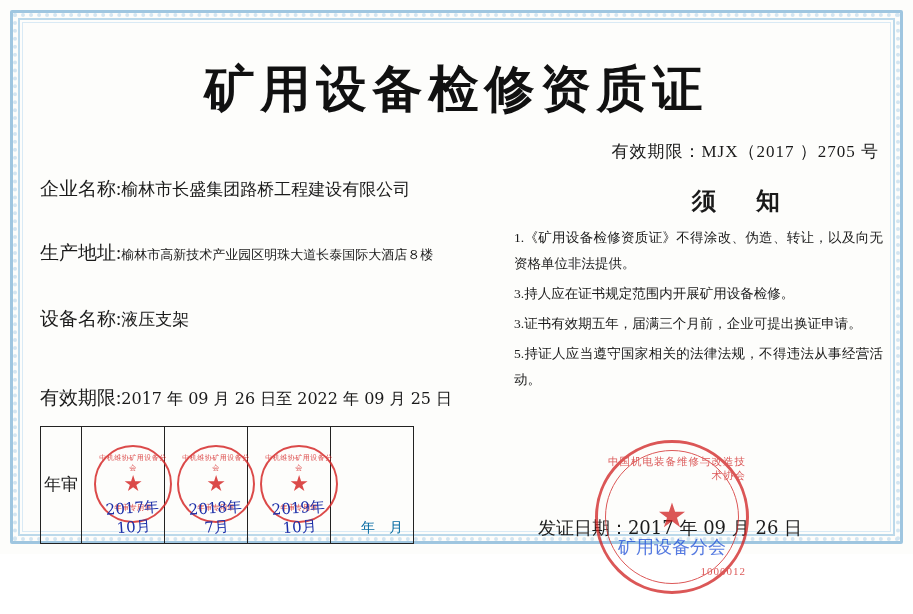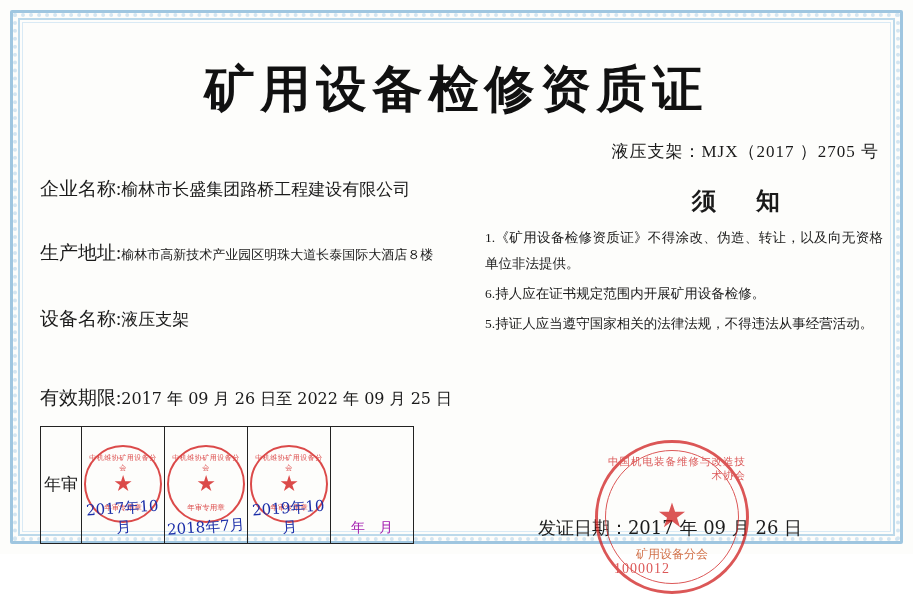--- a/index.html
+++ b/index.html
@@ -83,37 +83,38 @@
     font-size:24px;font-weight:bold;letter-spacing:8px;
   }
   .notice-list{
     position:absolute;left:455px;top:195px;width:398px;
     font-size:13.5px;
     line-height:26px;
   }
   .notice-list .item{
     margin-bottom:4px;
     text-align:justify;
+    margin-left:29px;
   }
 
   
   .tbl{
     position:absolute;left:10px;top:396px;
     width:372px;height:116px;
     border:1.5px solid #222;
     display:flex;
   }
   .tbl .head{
     width:40px;border-right:1.5px solid #222;
     display:flex;flex-direction:column;align-items:center;justify-content:center;
     font-size:17px;line-height:26px;
   }
   .tbl .cells{flex:1;display:flex;}
   .tbl .cell{
-    flex:1;border-right:1px solid #222;position:relative;
+    flex:1;border-right:1px solid #222;position:relative;margin-left:20px;
   }
   .tbl .cell:last-child{border-right:none;}
   .tbl .cell .stamp{
     position:absolute;left:50%;top:18px;transform:translateX(-50%);
     width:74px;height:74px;border-radius:50%;
     border:2px solid #d62b2b;
     color:#d62b2b;
     display:flex;align-items:center;justify-content:center;
     opacity:.85;
   }
@@ -129,21 +130,21 @@
     font-size:7.5px;
   }
   .tbl .cell .date{
     position:absolute;bottom:6px;left:0;right:0;text-align:center;
     font-size:15px;color:#1b2ea8;
     font-family:"DejaVu Serif", serif;
     transform:rotate(-4deg);
   }
   .tbl .cell .empty-date{
     position:absolute;bottom:6px;left:0;right:0;text-align:center;
-    font-size:14px;color:#a21caf;
+    font-size:14px;color:#0369a1;
   }
 
   
   .assoc{
     position:absolute;left:420px;top:440px;width:440px;
     text-align:center;font-size:19px;letter-spacing:1px;
   }
   .issue{
     position:absolute;left:420px;top:486px;width:440px;
     text-align:center;font-size:18px;
@@ -164,44 +165,44 @@
   }
   .seal .star{
     position:absolute;left:50%;top:50%;transform:translate(-50%,-55%);
     font-size:34px;color:#d01f1f;
   }
   .seal .arc{
     position:absolute;left:0;right:0;top:12px;text-align:right;
     font-size:10.5px;color:#d01f1f;letter-spacing:1px;
   }
   .seal .sub{
-    position:absolute;left:0;right:0;top:103px;text-align:center;
-    font-size:12px;color:#c2410c;
+    position:absolute;left:0;right:0;top:92px;text-align:center;
+    font-size:18px;color:#1d4ed8;
   }
   .seal .num{
-    position:absolute;left:16px;right:0;bottom:14px;text-align:left;
-    font-size:14px;color:#d01f1f;letter-spacing:1px;
+    position:absolute;left:4px;right:0;bottom:14px;text-align:right;
+    font-size:11px;color:#d01f1f;letter-spacing:1px;
   }
 </style>
 </head>
 <body>
 
 <div class="cert">
 
   <div class="border-outer"></div>
   <div class="border-deco"></div>
   <div class="border-inner"></div>
   <div class="border-wave"></div>
 
   <div class="sheet">
 
     <div class="title">矿用设备检修资质证</div>
 
     <div class="cert-no">
-      <span>液压支架：</span><span>MJX（2017 ）2705</span>
+      <span>有效期限：</span><span>MJX（2017 ）2705</span>
       <span>号</span>
     </div>
 
     <div class="field f-company">
       <span class="lbl">企业名称:</span><span class="val">榆林市长盛集团路桥工程建设有限公司</span>
     </div>
 
     <div class="field f-address">
       <span class="lbl">生产地址:</span><span class="val">榆林市高新技术产业园区明珠大道长泰国际大酒店８楼</span>
     </div>
@@ -211,21 +212,22 @@
     </div>
 
     <div class="field f-valid">
       <span class="lbl">有效期限:</span><span class="val">2017 年 09 月 26 日至 2022 年 09 月 25 日</span>
     </div>
 
     <div class="notice-title">须　知</div>
 
     <div class="notice-list">
       <div class="item">1.《矿用设备检修资质证》不得涂改、伪造、转让，以及向无资格单位非法提供。</div>
-      <div class="item">6.持人应在证书规定范围内开展矿用设备检修。</div>
+      <div class="item">3.持人应在证书规定范围内开展矿用设备检修。</div>
+      <div class="item">3.证书有效期五年，届满三个月前，企业可提出换证申请。</div>
       <div class="item">5.持证人应当遵守国家相关的法律法规，不得违法从事经营活动。</div>
     </div>
 
     <div class="tbl">
       <div class="head">
         <span>年审</span>
       </div>
       <div class="cells">
 
         <div class="cell">

